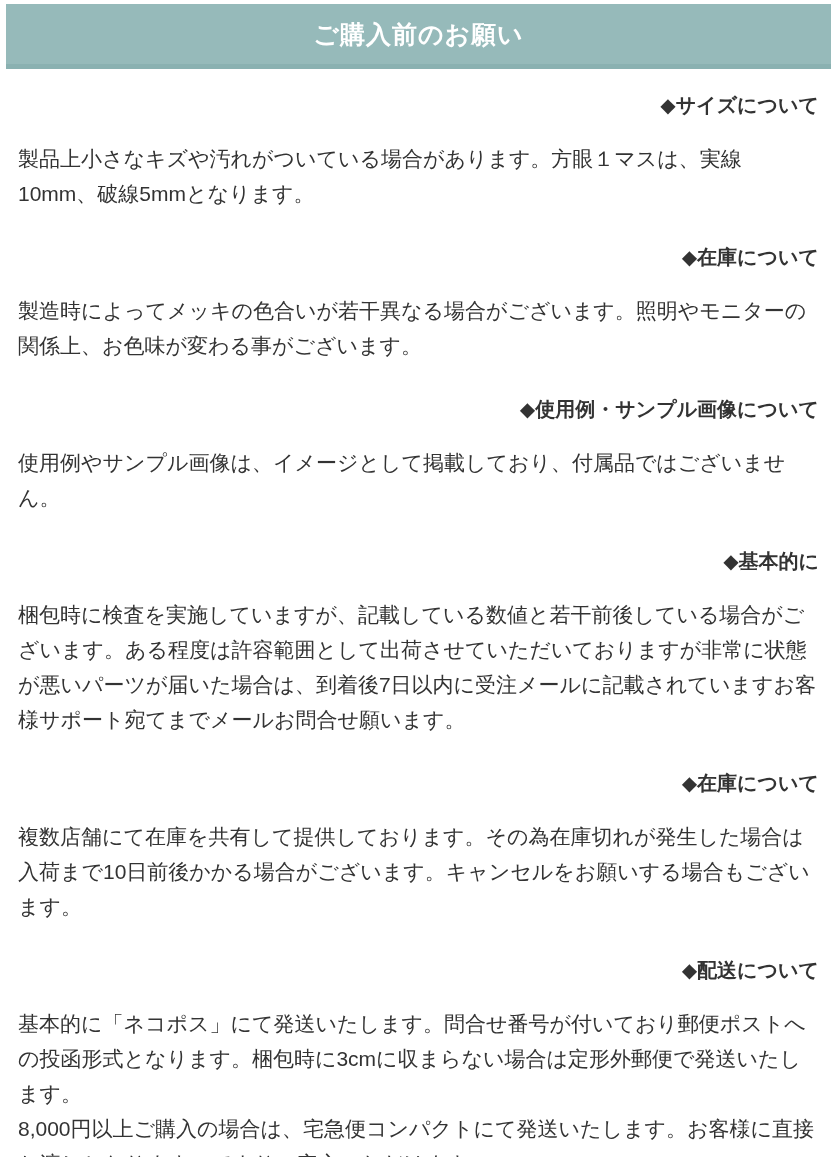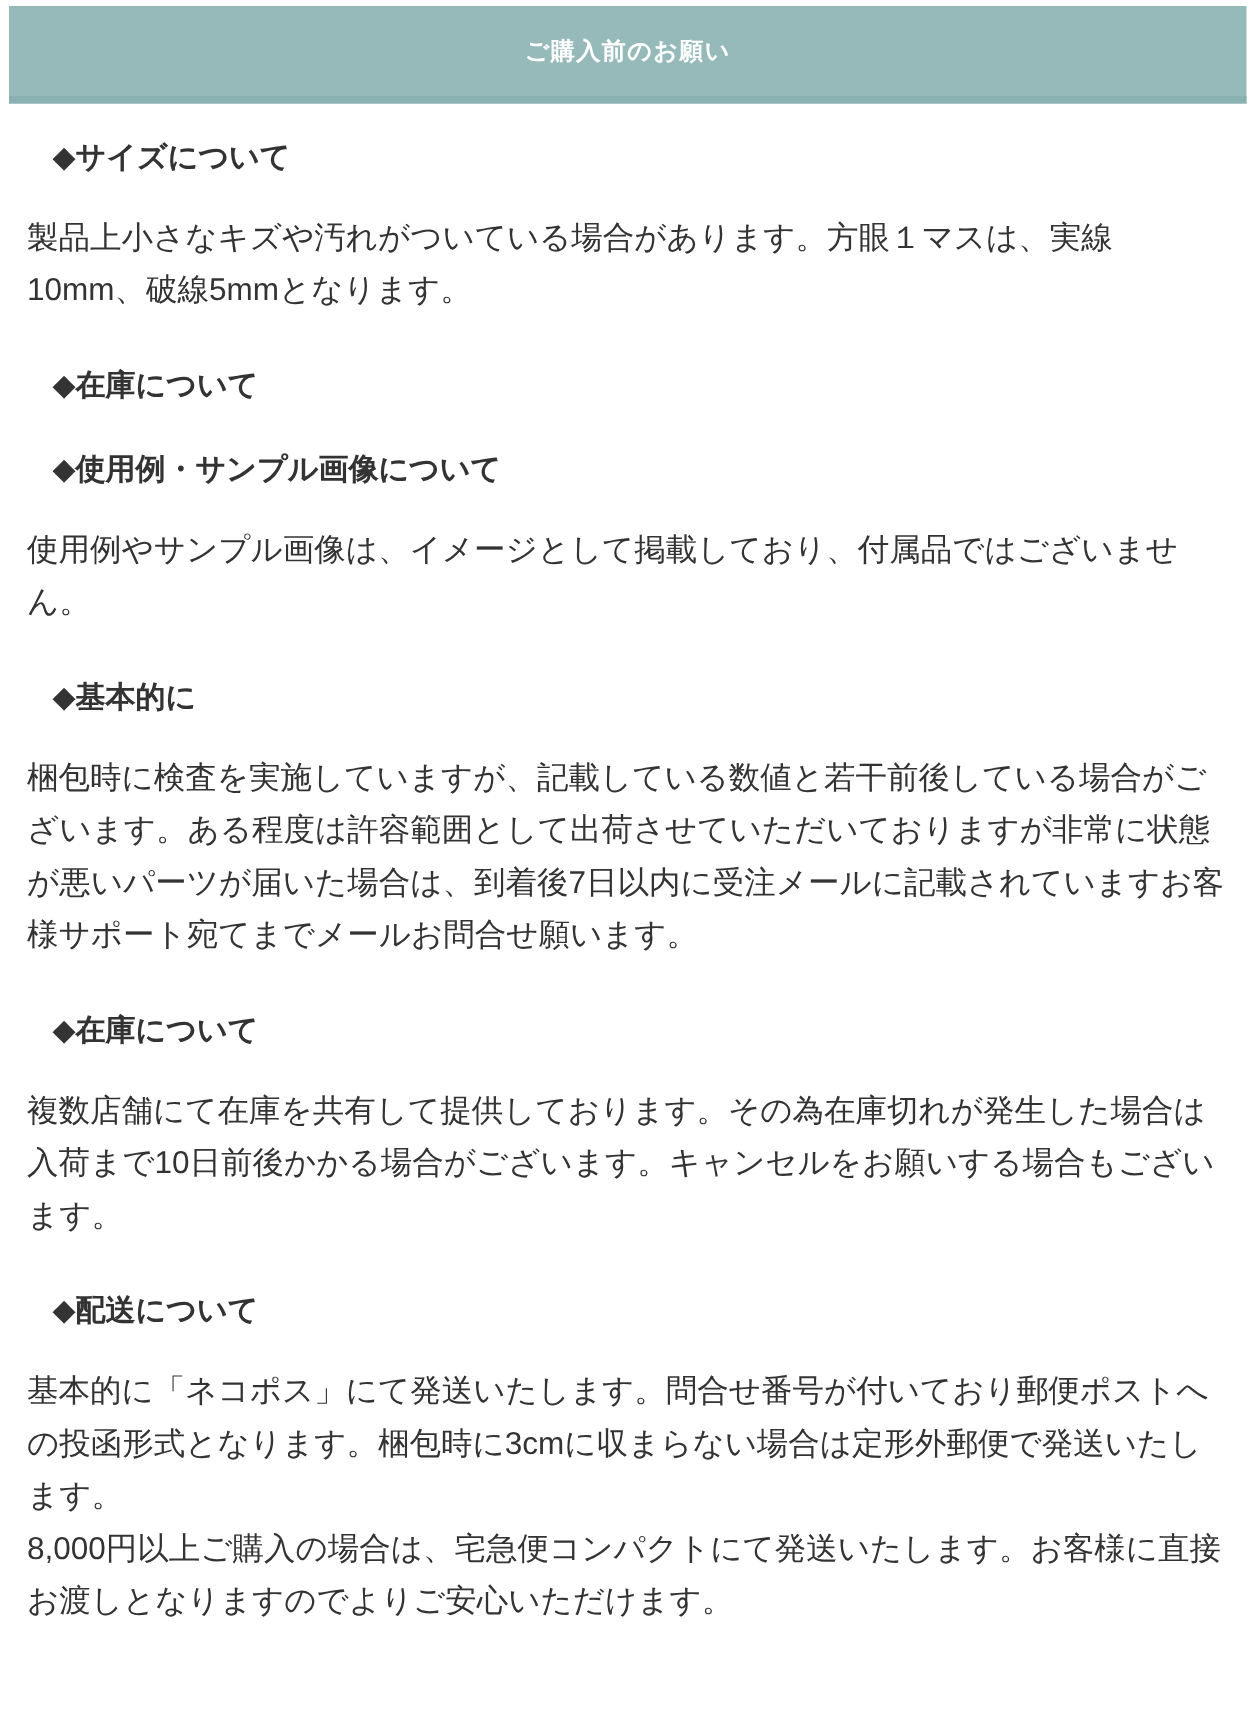--- a/index.html
+++ b/index.html
@@ -18,34 +18,35 @@
     margin: 4px 6px 0 6px;
     height: 60px;
     background: #96baba;
     border-bottom: 5px solid #8ab1b1;
     display: flex;
     align-items: center;
     justify-content: center;
   }
   .notice-header-title {
     color: #ffffff;
-    font-size: 16px;
+    font-size: 25px;
     font-weight: bold;
     letter-spacing: 1px;
   }
   .notice-content {
     padding: 0 18px;
   }
   .section-heading {
     font-size: 20px;
     font-weight: bold;
     color: #333333;
     margin: 36px 0 0 0;
     padding-left: 17px;
     line-height: 1;
+    text-align: right;
   }
   .section-heading.first {
     margin-top: 26px;
   }
   .section-body {
     font-size: 21px;
     line-height: 35px;
     margin: 26px 0 0 0;
     color: #333333;
   }
@@ -64,20 +65,23 @@
 
   <section>
     <h2 class="section-heading first">◆サイズについて</h2>
     <p class="section-body">
       <span class="body-line">製品上小さなキズや汚れがついている場合があります。方眼１マスは、実線10mm、破線5mmとなります。</span>
     </p>
   </section>
 
   <section>
     <h2 class="section-heading">◆在庫について</h2>
+    <p class="section-body">
+      <span class="body-line">製造時によってメッキの色合いが若干異なる場合がございます。照明やモニターの関係上、お色味が変わる事がございます。</span>
+    </p>
   </section>
 
   <section>
     <h2 class="section-heading">◆使用例・サンプル画像について</h2>
     <p class="section-body">
       <span class="body-line">使用例やサンプル画像は、イメージとして掲載しており、付属品ではございません。</span>
     </p>
   </section>
 
   <section>

